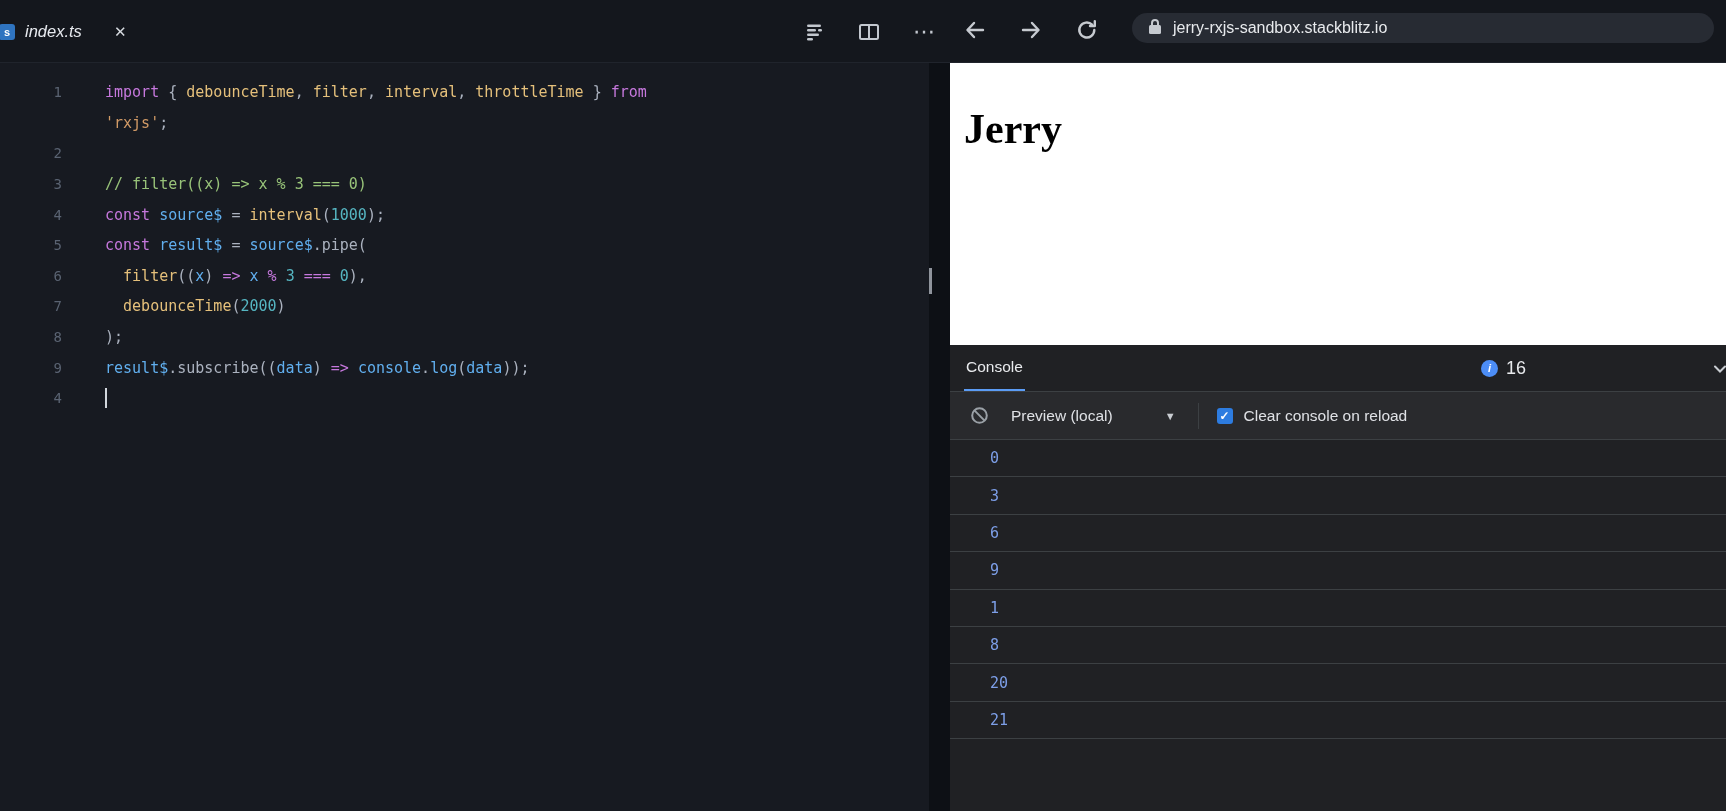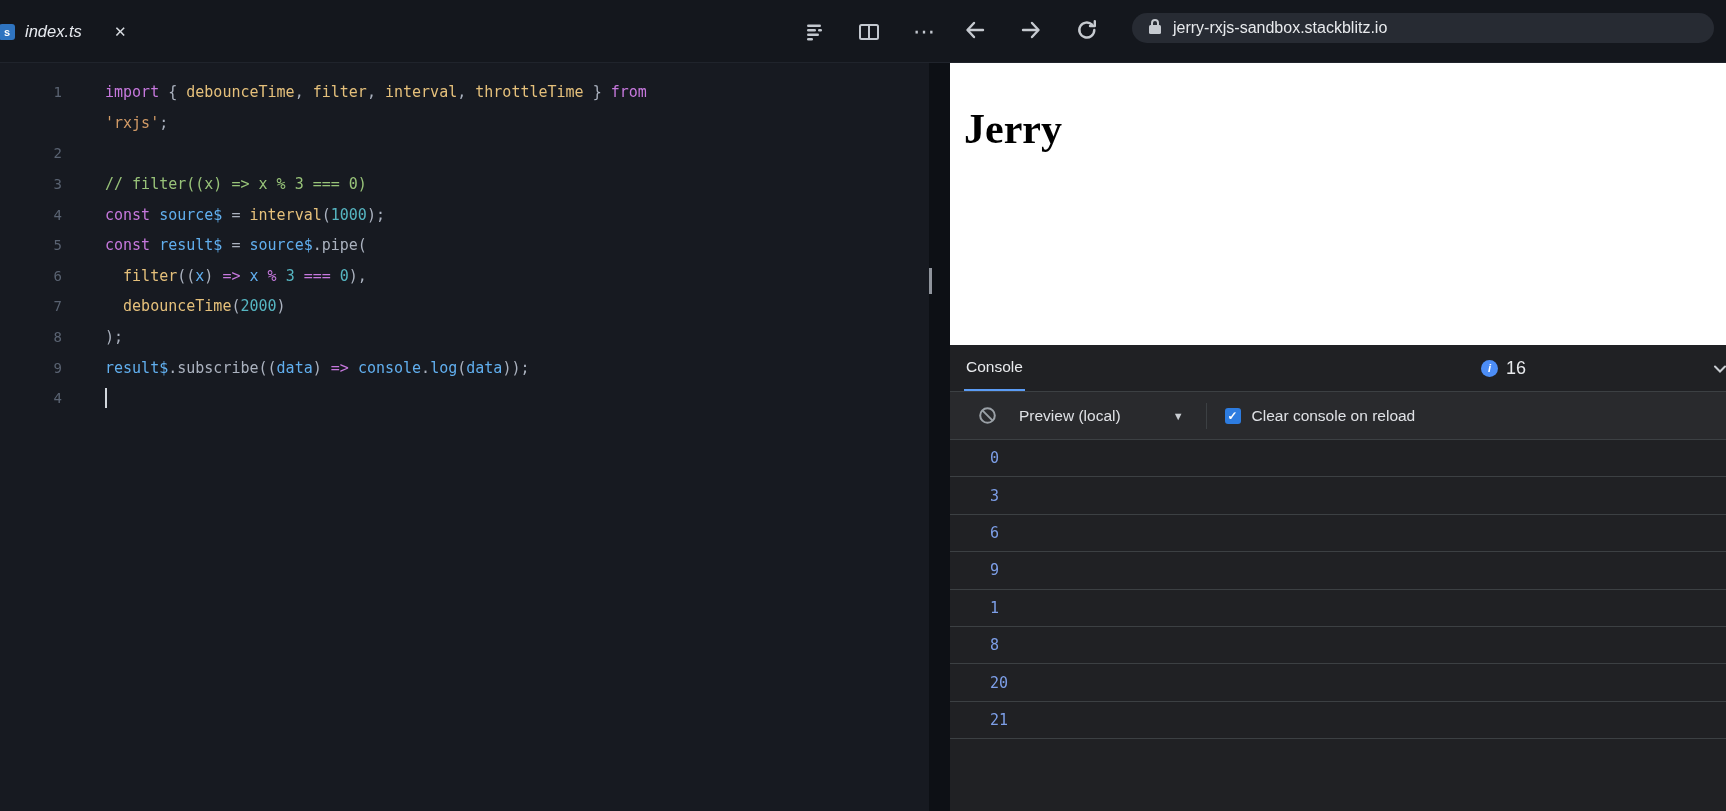--- a/index.html
+++ b/index.html
@@ -74,21 +74,21 @@
   .info-icon {
     width:17px; height:17px; border-radius:50%; background:#4c8df6; color:#fff;
     font-size:11px; font-weight:bold; font-style:italic;
     display:flex; align-items:center; justify-content:center;
   }
   .info-count { color:#e8eaed; font-size:18px; margin-left:8px; }
   .hdr-chevron { position:absolute; right:-2px; top:16px; color:#c9cdd2; }
 
   .console-toolbar {
     height:48px; background:#292a2d; border-bottom:1px solid #3c4043;
-    display:flex; align-items:center; padding-left:28px;
+    display:flex; align-items:center; padding-left:20px;
   }
   .block-icon { margin-right:22px; display:flex; }
   .ctx { display:flex; align-items:center; color:#dfe1e5; font-size:15.5px; cursor:pointer; }
   .dd-arrow { margin-left:52px; font-size:11px; color:#c9cdd2; }
   .tb-sep { width:1px; height:26px; background:#3c4043; margin:0 18px 0 22px; }
   .checkline { display:flex; align-items:center; cursor:pointer; }
   .checkbox {
     width:16px; height:16px; border-radius:3px; background:#2d7ce0; color:#fff;
     font-size:12px; font-weight:bold; display:flex; align-items:center; justify-content:center;
   }

